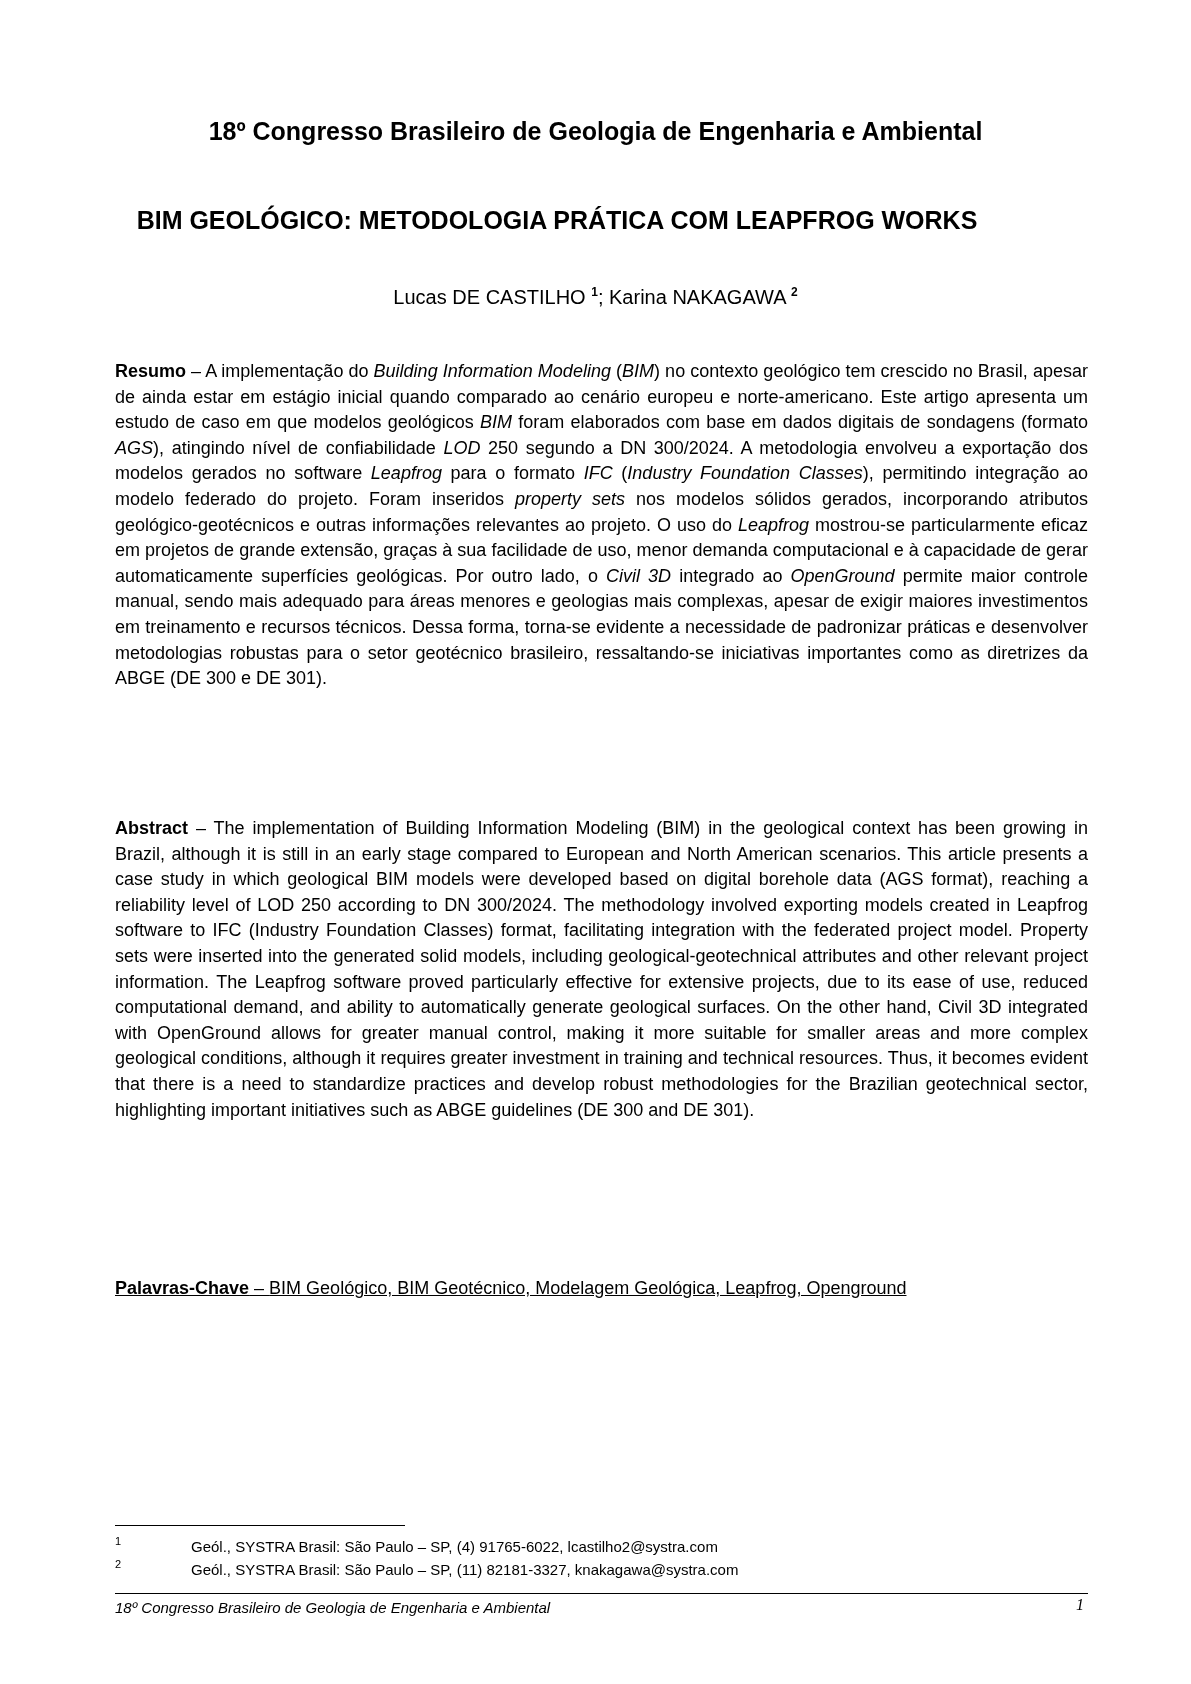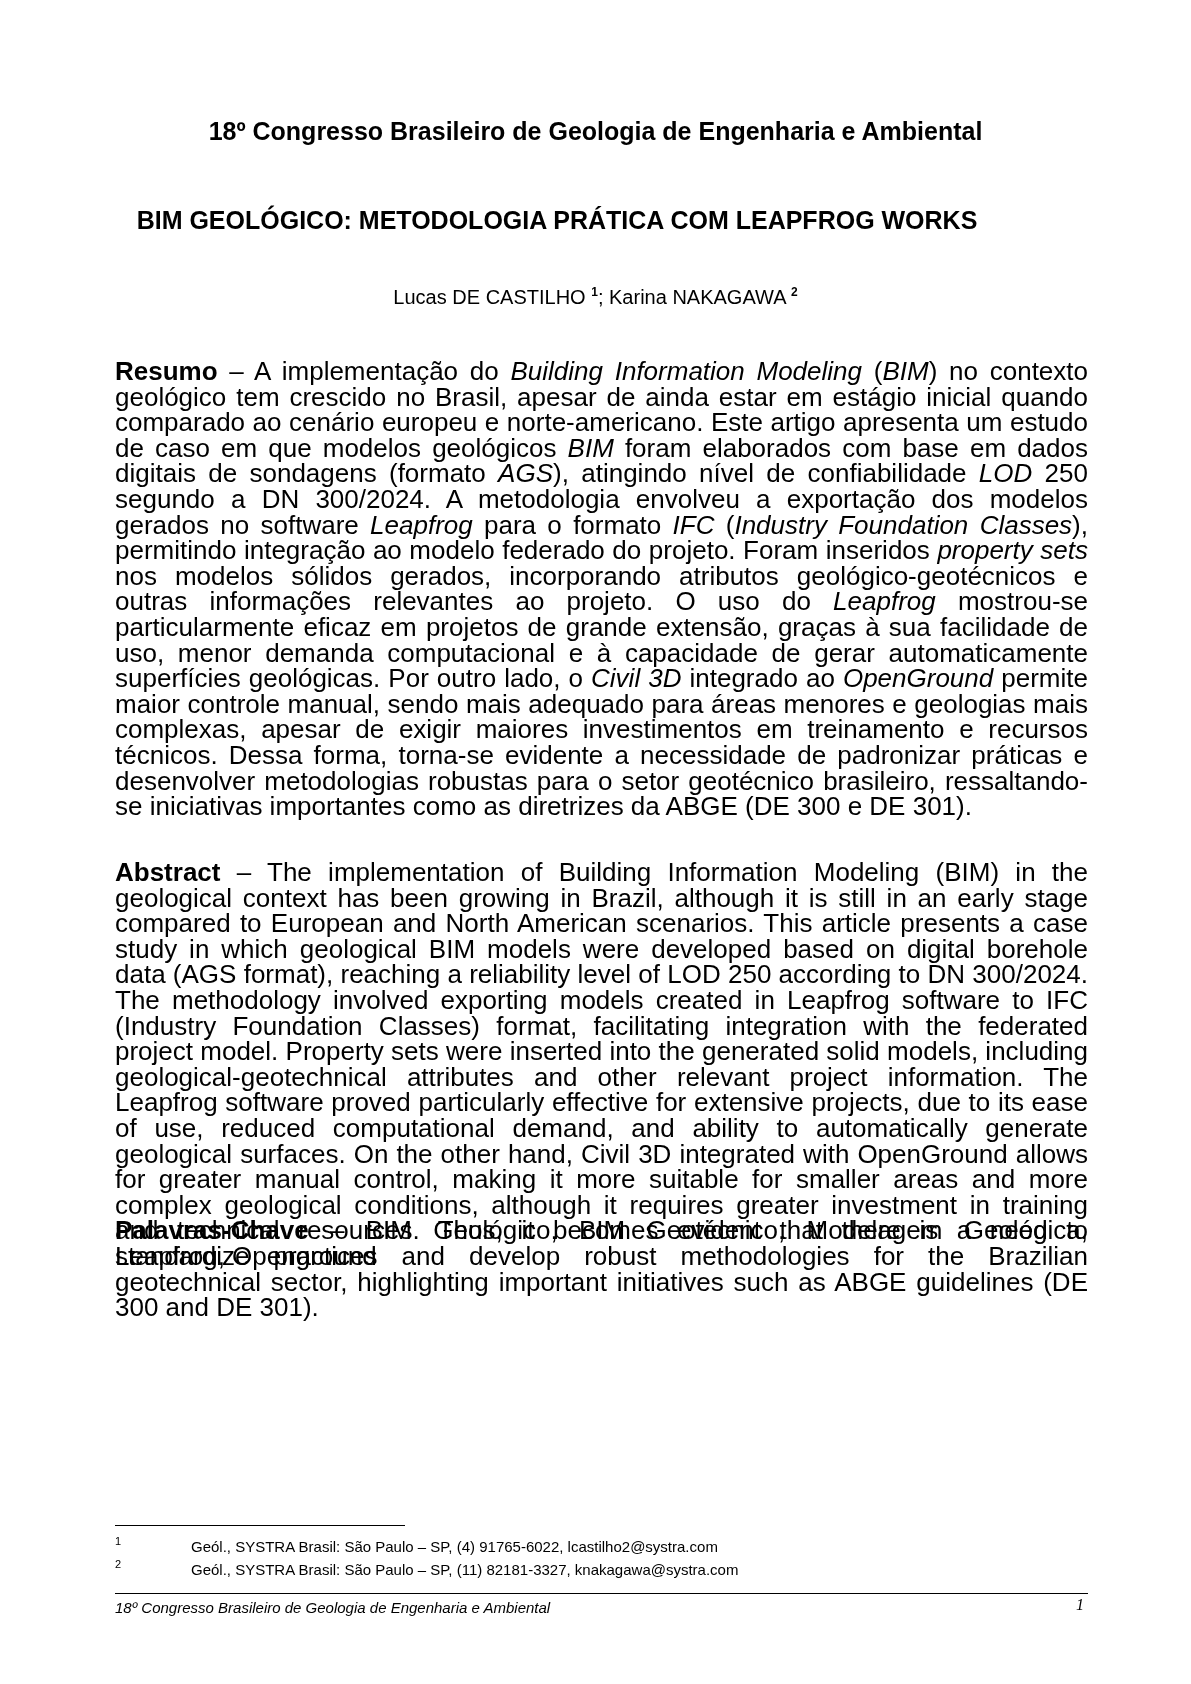--- a/index.html
+++ b/index.html
@@ -5,26 +5,26 @@
   html, body { margin: 0; padding: 0; background: #ffffff; }
   body { width: 1191px; height: 1684px; position: relative; overflow: hidden;
          font-family: "Liberation Sans", sans-serif; color: #000; }
   .conf-title { position: absolute; top: 117px; left: 0; width: 1191px; text-align: center;
                 font-size: 25px; font-weight: bold; }
   .paper-title { position: absolute; top: 206px; left: 0; width: 1114px; text-align: center;
                  font-size: 25px; font-weight: bold; }
   .authors { position: absolute; top: 285px; left: 0; width: 1191px; text-align: center;
              font-size: 20px; }
   .authors sup { font-size: 12px; font-weight: bold; vertical-align: 8px; }
-  .para { position: absolute; left: 115px; width: 973px; font-size: 26px; line-height: 25.6px;
+  .para { position: absolute; left: 115px; width: 973px; font-size: 18px; line-height: 25.6px;
           text-align: justify; }
   .para b { font-weight: bold; }
   .resumo { top: 359px; }
-  .abstract { top: 860px; }
-  .keywords { top: 1218px; }
+  .abstract { top: 816px; }
+  .keywords { top: 1276px; text-decoration: underline; }
   .fn-rule { position: absolute; left: 115px; top: 1525px; width: 290px; height: 1px; background: #000; }
   .fn { position: absolute; left: 115px; font-size: 15px; }
   .fn .num { position: absolute; left: 0; top: -3px; font-size: 11px; }
   .fn .txt { position: absolute; left: 76px; top: 0; white-space: nowrap; }
   .fn1 { top: 1538px; }
   .fn2 { top: 1561px; }
   .footer-rule { position: absolute; left: 115px; top: 1593px; width: 973px; height: 1px; background: #000; }
   .footer-text { position: absolute; left: 115px; top: 1599px; font-size: 15px; font-style: italic; }
   .page-num { position: absolute; left: 1076px; top: 1596px; font-size: 16px; font-style: italic;
               font-family: "Liberation Serif", serif; }

